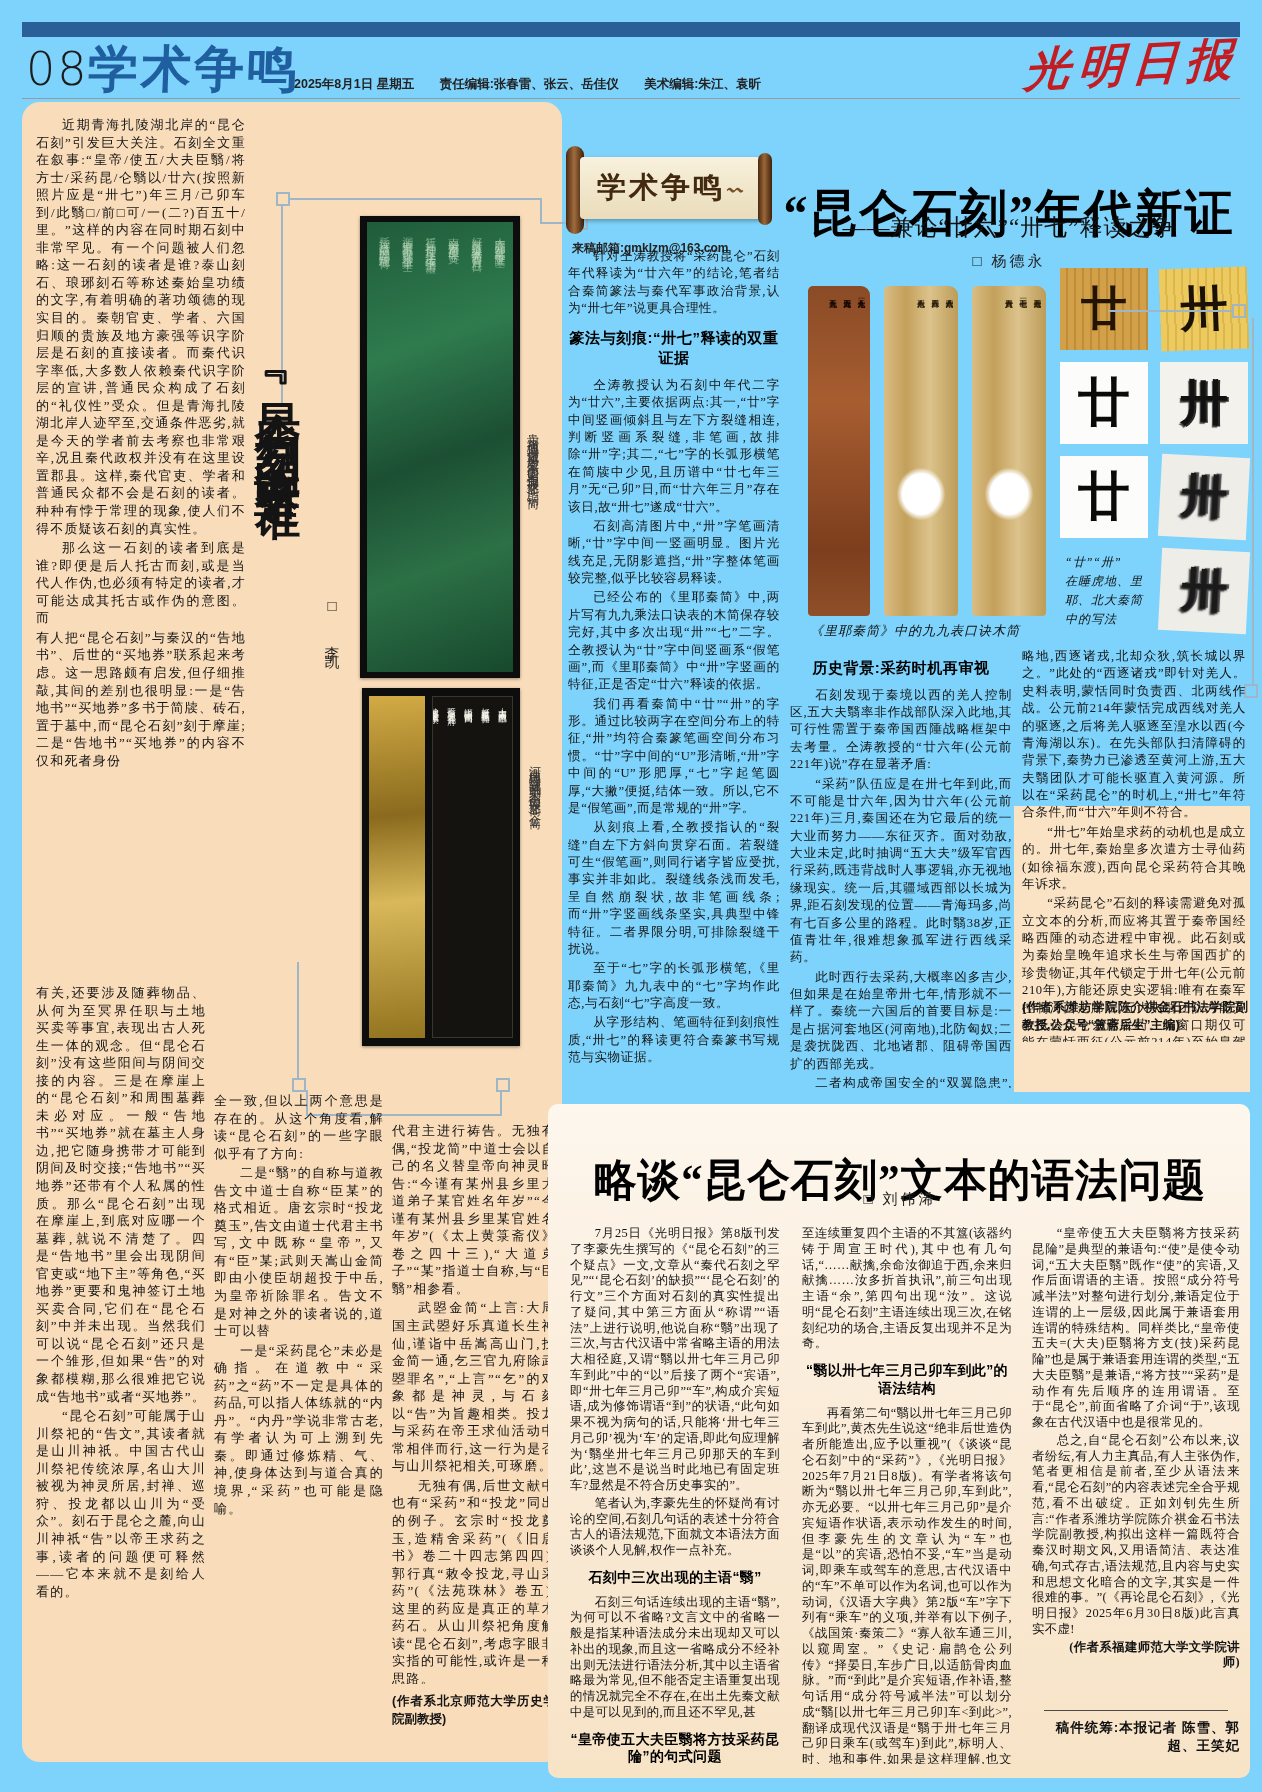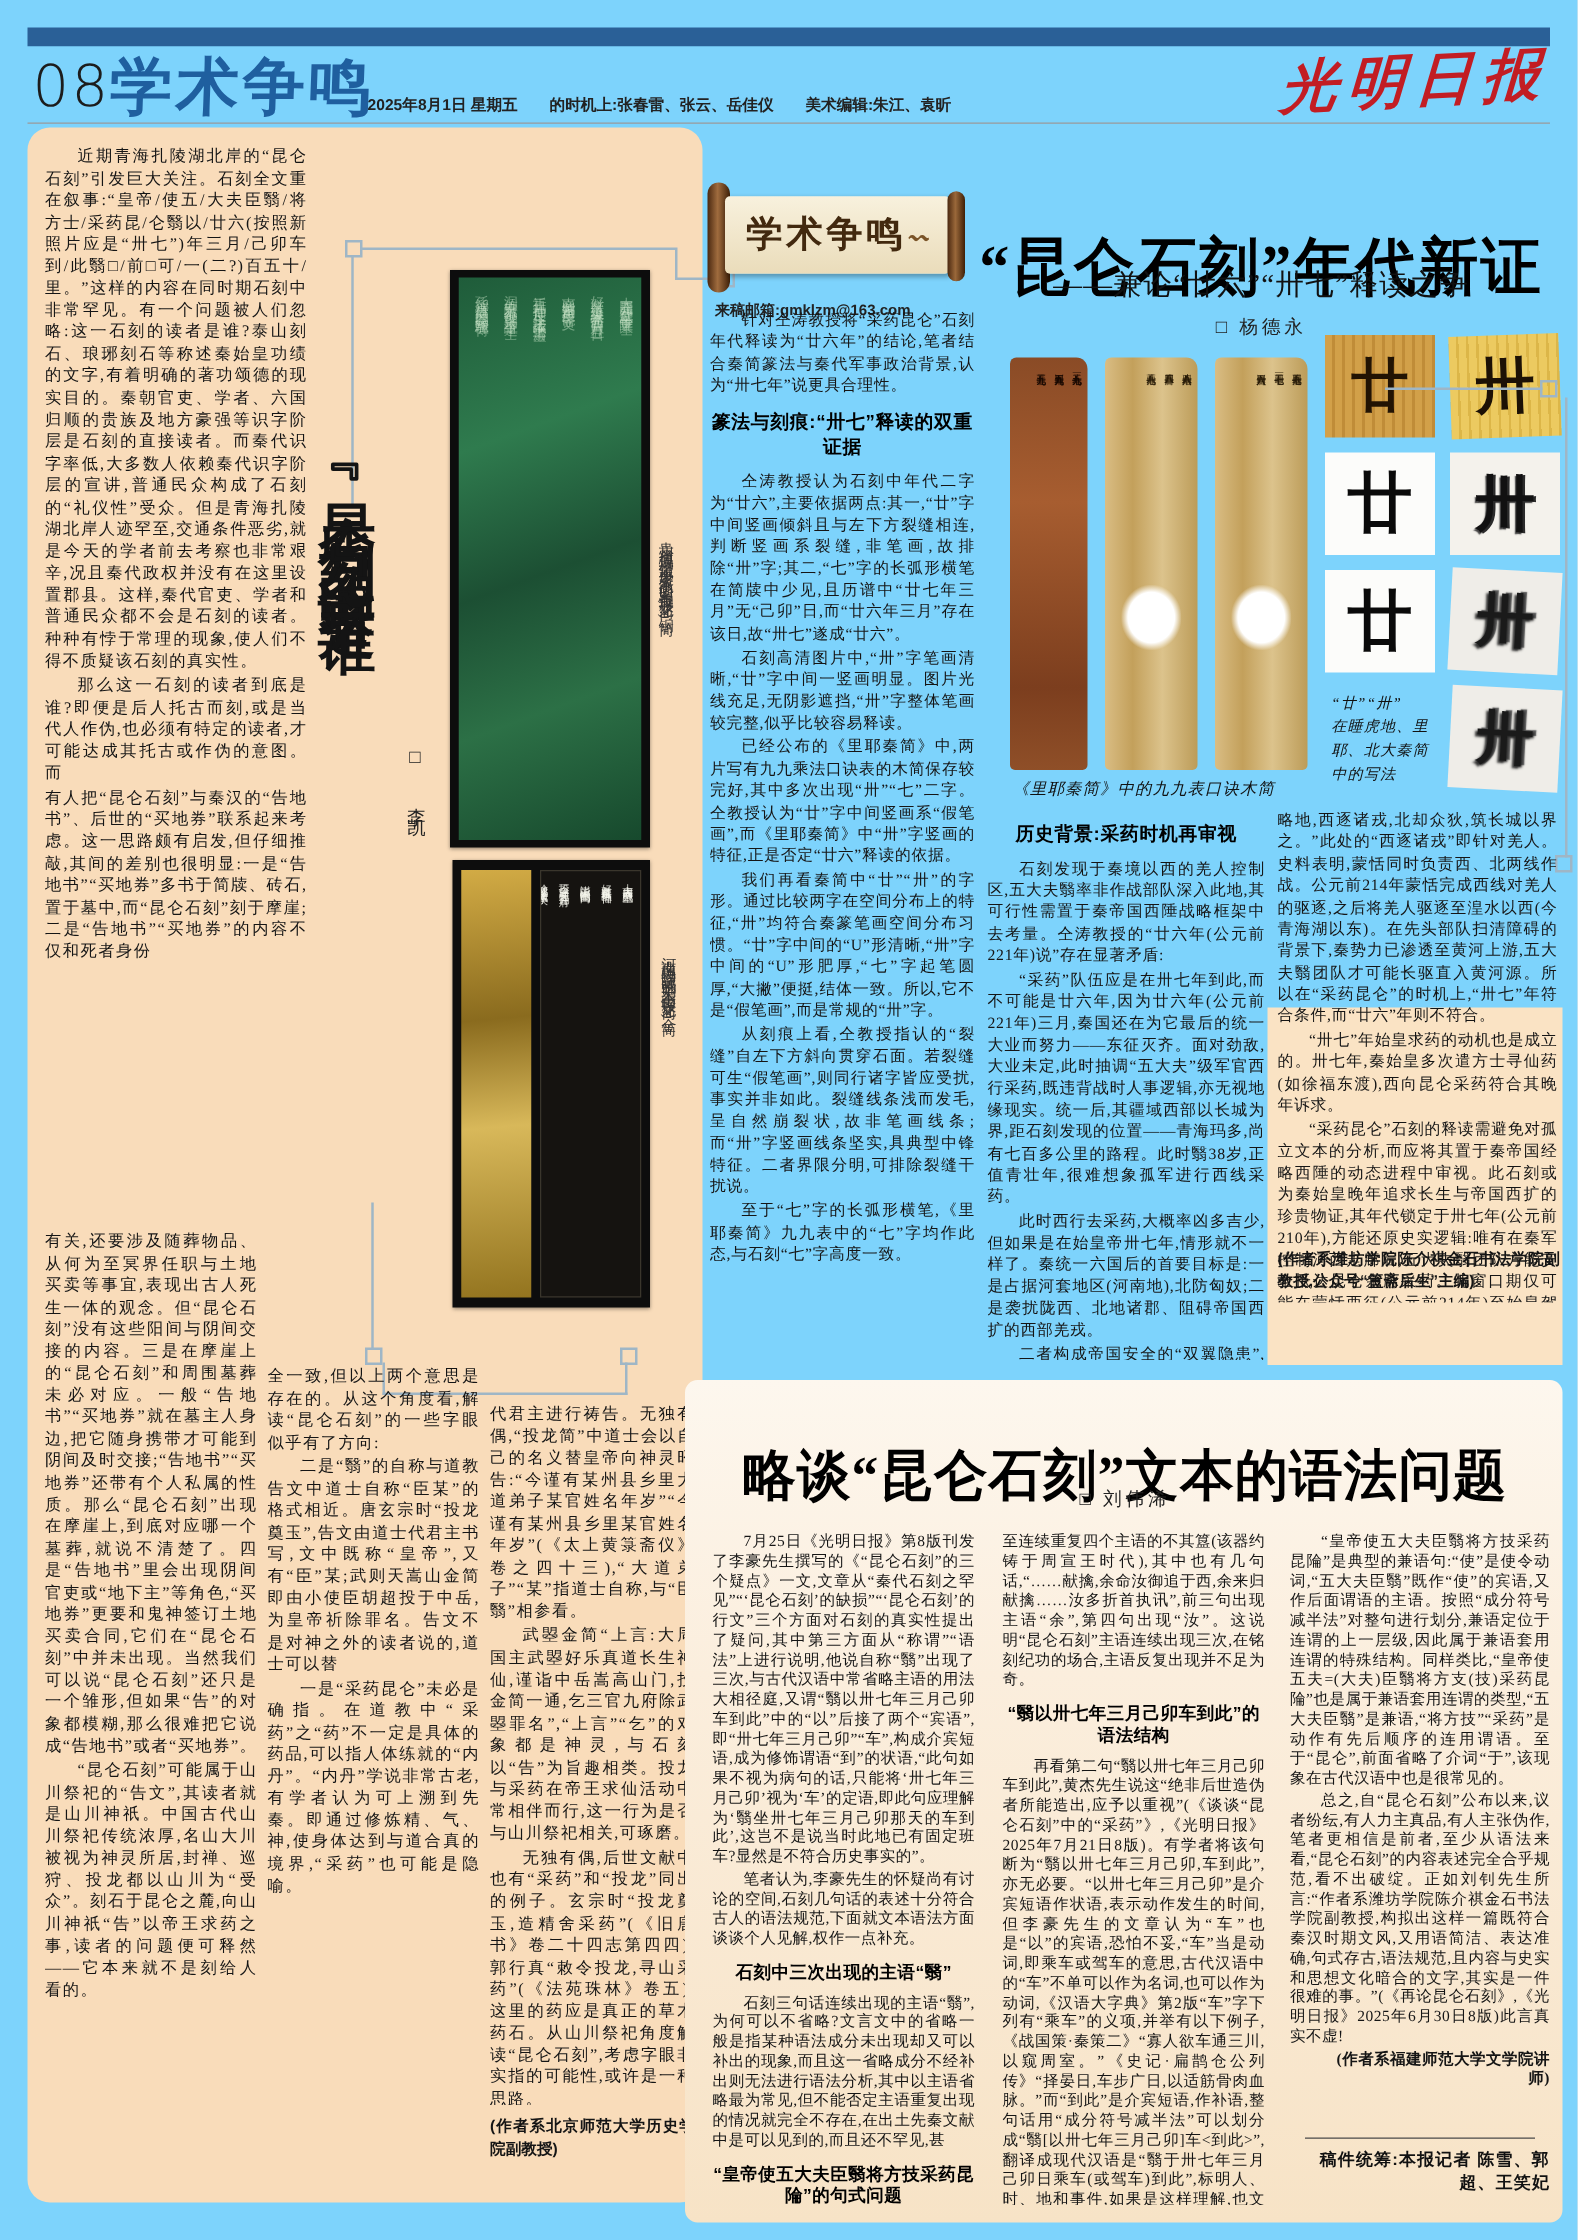--- a/index.html
+++ b/index.html
@@ -118,21 +118,21 @@
 </head>
 <body>
 
 <div class="page">
 
   <div class="topbar"></div>
   <div class="pagenum">08</div>
   <div class="secname">学术争鸣</div>
   <div class="dateline">
     <span>2025年8月1日  星期五</span>
-    <span>的时机上:张春雷、张云、岳佳仪</span>
+    <span>责任编辑:张春雷、张云、岳佳仪</span>
     <span>美术编辑:朱江、袁昕</span>
   </div>
   <div class="paperlogo">光明日报</div>
   <div class="mastrule"></div>
 
   <section class="left-panel"></section>
 
   <div class="dsq" style="left:276px;top:192px;"></div>
   <div class="dl" style="left:288px;top:198px;width:252px;height:2px;"></div>
   <div class="dl" style="left:540px;top:198px;width:2px;height:26px;"></div>
@@ -212,20 +212,21 @@
 
   <div class="abs news-body" style="left:568px;top:248px;width:212px;height:842px;">
       <p>针对仝涛教授将“采药昆仑”石刻年代释读为“廿六年”的结论,笔者结合秦简篆法与秦代军事政治背景,认为“卅七年”说更具合理性。</p>
       <h4>篆法与刻痕:“卅七”释读的双重证据</h4>
       <p>仝涛教授认为石刻中年代二字为“廿六”,主要依据两点:其一,“廿”字中间竖画倾斜且与左下方裂缝相连,判断竖画系裂缝,非笔画,故排除“卅”字;其二,“七”字的长弧形横笔在简牍中少见,且历谱中“廿七年三月”无“己卯”日,而“廿六年三月”存在该日,故“卅七”遂成“廿六”。</p>
       <p>石刻高清图片中,“卅”字笔画清晰,“廿”字中间一竖画明显。图片光线充足,无阴影遮挡,“卅”字整体笔画较完整,似乎比较容易释读。</p>
       <p>已经公布的《里耶秦简》中,两片写有九九乘法口诀表的木简保存较完好,其中多次出现“卅”“七”二字。仝教授认为“廿”字中间竖画系“假笔画”,而《里耶秦简》中“卅”字竖画的特征,正是否定“廿六”释读的依据。</p>
       <p>我们再看秦简中“廿”“卅”的字形。通过比较两字在空间分布上的特征,“卅”均符合秦篆笔画空间分布习惯。“廿”字中间的“U”形清晰,“卅”字中间的“U”形肥厚,“七”字起笔圆厚,“大撇”便挺,结体一致。所以,它不是“假笔画”,而是常规的“卅”字。</p>
       <p>从刻痕上看,仝教授指认的“裂缝”自左下方斜向贯穿石面。若裂缝可生“假笔画”,则同行诸字皆应受扰,事实并非如此。裂缝线条浅而发毛,呈自然崩裂状,故非笔画线条;而“卅”字竖画线条坚实,具典型中锋特征。二者界限分明,可排除裂缝干扰说。</p>
       <p>至于“七”字的长弧形横笔,《里耶秦简》九九表中的“七”字均作此态,与石刻“七”字高度一致。</p>
+      <p>从字形结构、笔画特征到刻痕性质,“卅七”的释读更符合秦篆书写规范与实物证据。</p>
     </div>
 
   <div class="slips">
     <div class="slip slip1">
         <div class="vtext">
           <span>九九八十一八九七十二七九六十三</span>
           <span>六九五十四五九卌五四九卅六</span>
           <span>三九廿七二九十八而九九</span>
         </div>
       </div>

